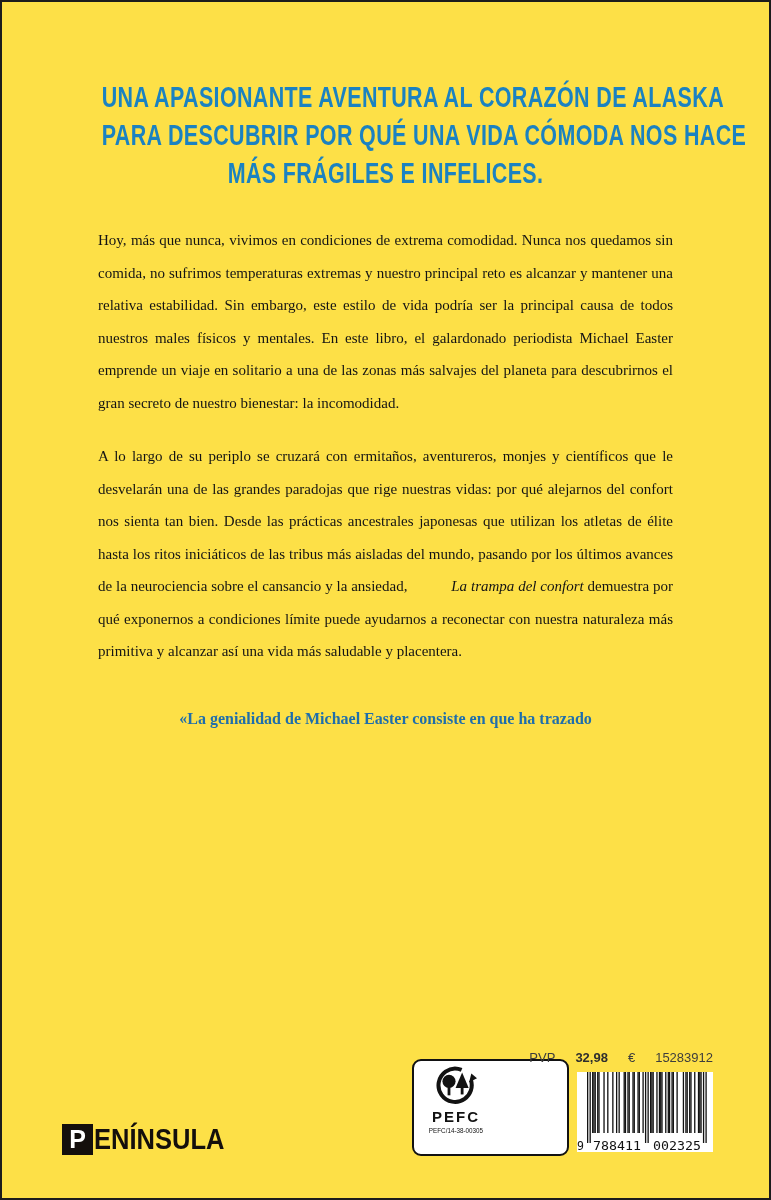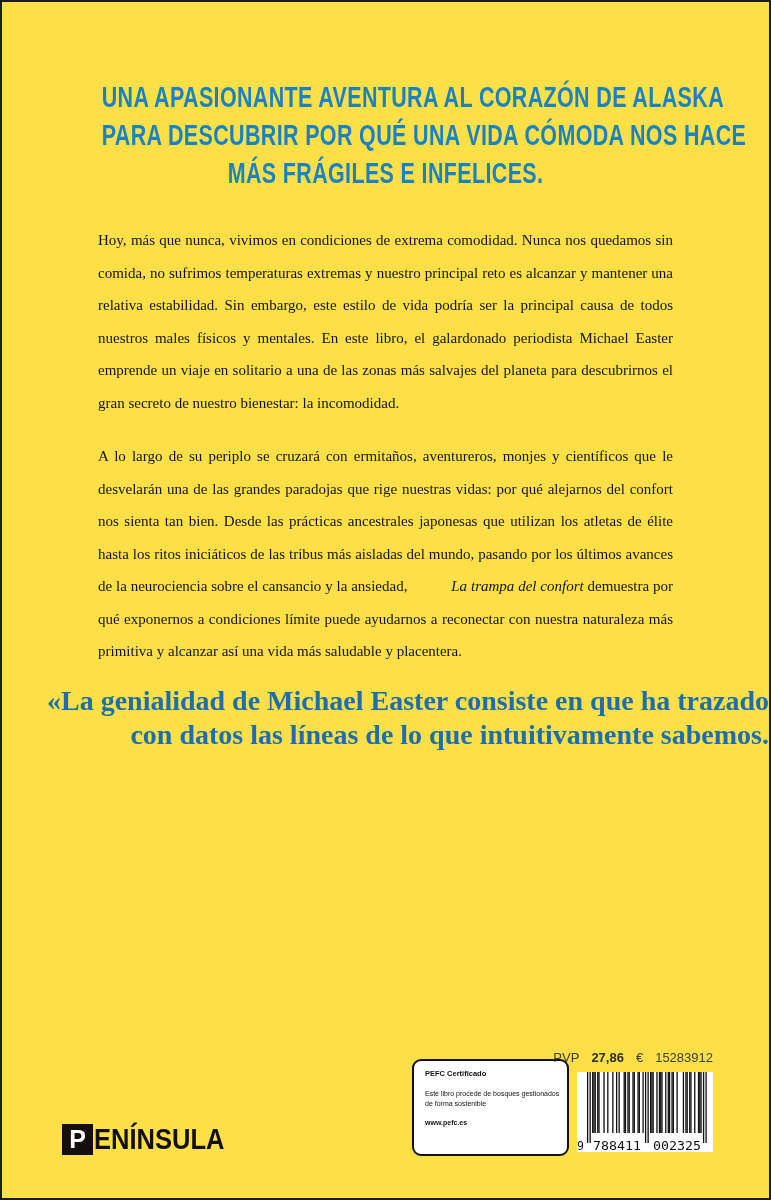--- a/index.html
+++ b/index.html
@@ -41,25 +41,25 @@
     line-height:32.5px;
     text-align:justify;
     hyphens:auto;
     -webkit-hyphens:auto;
     color:#141414;
   }
   .body-copy p + p{margin-top:21px;}
   .book-title-it{font-style:italic;margin-left:40px;}
   
   .quote{
-    margin-top:16px;
-    text-align:right;
+    margin-top:34px;
+    text-align:center;
     color:var(--quote-blue);
     font-weight:700;
-    font-size:28px;
+    font-size:16px;
     line-height:34px;
   }
   .quote .q-line{white-space:nowrap;}
   .quote .attribution{font-weight:700;}
   
   .publisher-logo{
     position:absolute;left:60px;top:1121px;
     display:flex;align-items:center;
     font-family:"Liberation Sans", sans-serif;
   }
@@ -96,21 +96,21 @@
   }
   .pefc-title{font-weight:700;font-size:7.5px;line-height:9px;}
   .pefc-desc{font-size:7px;line-height:9.5px;margin-top:11px;}
   .pefc-url{font-weight:700;font-size:7px;margin-top:11px;}
   .price-barcode{
     position:absolute;left:575px;top:1048px;width:136px;
     font-family:"Liberation Sans", sans-serif;
   }
   .price-line{
     font-size:13px;color:#3d3d3d;white-space:nowrap;
-    display:flex;justify-content:flex-end;gap:12px;
+    display:flex;justify-content:flex-end;gap:20px;
   }
   .price-amount{font-weight:700;color:#2e2e2e;}
   .barcode-wrap{margin-top:7px;background:#fff;}
   .barcode-wrap svg{display:block;}
   .barcode-wrap svg rect{fill:#121212;}
   .barcode-wrap svg text{
     fill:#121212;
     font-family:"DejaVu Sans Mono", monospace;
     font-size:11.5px;
   }
@@ -126,40 +126,48 @@
     <div class="hl-line">MÁS FRÁGILES E INFELICES.</div>
   </div>
 
   <div class="body-copy">
     <p>Hoy, más que nunca, vivimos en condiciones de extrema comodidad. Nunca nos quedamos sin comida, no sufrimos temperaturas extremas y nuestro principal reto es alcanzar y mantener una relativa estabilidad. Sin embargo, este estilo de vida podría ser la principal causa de todos nuestros males físicos y mentales. En este libro, el galardonado periodista Michael Easter emprende un viaje en solitario a una de las zonas más salvajes del planeta para descubrirnos el gran secreto de nuestro bienestar: la incomodidad.</p>
     <p><span>A lo largo de su periplo se cruzará con ermitaños, aventureros, monjes y científicos que le desvelarán una de las grandes paradojas que rige nuestras vidas: por qué alejarnos del confort nos sienta tan bien. Desde las prácticas ancestrales japonesas que utilizan los atletas de élite hasta los ritos iniciáticos de las tribus más aisladas del mundo, pasando por los últimos avances de la neurociencia sobre el cansancio y la ansiedad, </span><span class="book-title-it">La trampa del confort</span><span> demuestra por qué exponernos a condiciones límite puede ayudarnos a reconectar con nuestra naturaleza más primitiva y alcanzar así una vida más saludable y placentera.</span></p>
   </div>
 
   <div class="quote">
     <div class="q-line">«La genialidad de Michael Easter consiste en que ha trazado</div>
-    <div class="q-line">con datos las líneas de lo que intuitivamente sabemos.</div>
   </div>
 
   <div class="publisher-logo">
     <div class="pub-square">P</div>
     <div class="pub-rest">ENÍNSULA</div>
   </div>
 
   <div class="pefc-box">
-    <div class="pefc-right">
-      <div class="pefc-title">PEFC Certificado</div>
-      <div class="pefc-desc">Este libro procede de bosques gestionados de forma sostenible</div>
-      <div class="pefc-url">www.pefc.es</div>
+    <div class="pefc-left">
+      <svg width="46" height="42" viewBox="0 0 52 48">
+        <g fill="none" stroke="#121212" stroke-width="4.6">
+          <circle cx="25" cy="22" r="19" stroke-dasharray="102 18" stroke-dashoffset="-6" transform="rotate(-35 25 22)"></circle>
+        </g>
+        <polygon points="43.5,8.5 50,14 41,18.5" fill="#121212"></polygon>
+        <circle cx="18" cy="17.5" r="7.5" fill="#121212"></circle>
+        <rect x="16.4" y="23" width="3.2" height="10.5" fill="#121212"></rect>
+        <polygon points="33,7.5 25.5,25 40.5,25" fill="#121212"></polygon>
+        <rect x="31.4" y="25" width="3.2" height="7.5" fill="#121212"></rect>
+      </svg>
+      <div class="pefc-name">PEFC</div>
+      <div class="pefc-code">PEFC/14-38-00305</div>
     </div>
   </div>
 
   <div class="price-barcode">
     <div class="price-line">
       <span>PVP</span>
-      <span class="price-amount">27,86</span>
+      <span class="price-amount">32,98</span>
       <span>€</span>
       <span>15283912</span>
     </div>
     <div class="barcode-wrap">
       <svg width="134" height="80" viewBox="0 0 134 80">
         <text x="0" y="78">9</text>
         <text x="16" y="78" textLength="48" lengthAdjust="spacingAndGlyphs">788411</text>
         <text x="76" y="78" textLength="48" lengthAdjust="spacingAndGlyphs">002325</text>
       <rect x="10.00" y="0" width="1.31" height="71"></rect>
           <rect x="12.52" y="0" width="1.31" height="71"></rect>

